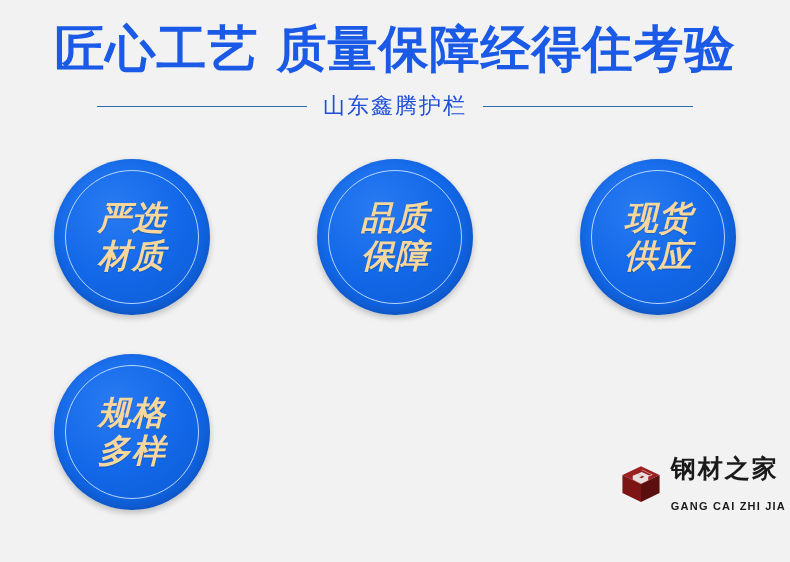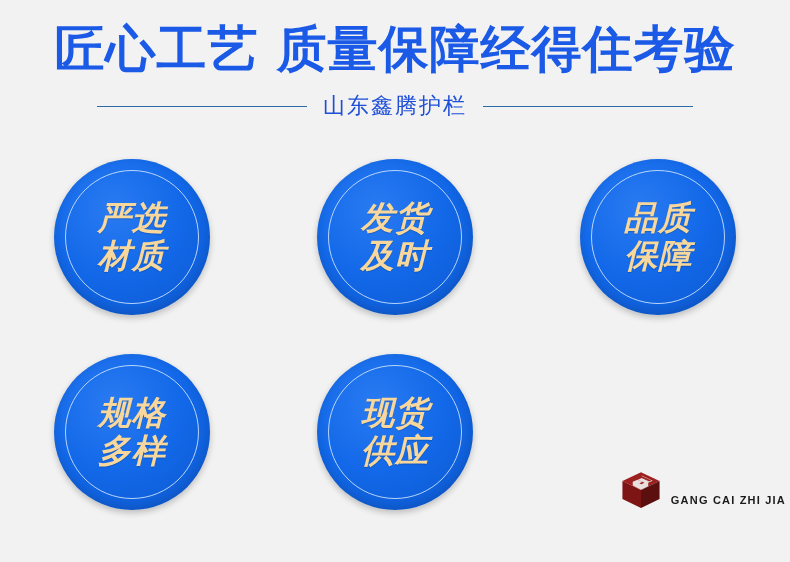--- a/index.html
+++ b/index.html
@@ -183,48 +183,45 @@
     </div>
   </div>
 
   <div class="grid">
 
     <div class="badge">
       <div class="badge-text">严选
 材质</div>
     </div>
 
-    <div class="badge">
-      <div class="badge-text">发货
-及时</div>
-    </div>
 
     <div class="badge">
       <div class="badge-text">品质
 保障</div>
     </div>
 
     <div class="badge">
+      <div class="badge-text">现货
+供应</div>
+    </div>
+
+    <div class="badge">
       <div class="badge-text">规格
 多样</div>
-    </div>
-
-    <div class="badge">
-      <div class="badge-text">现货
-供应</div>
     </div>
 
 
   </div>
 
   <div class="logo">
     <svg class="logo-mark" viewBox="0 0 64 64">
       <polygon points="32,6 59,19 32,32 5,19" fill="#9d2020"></polygon>
       <polygon points="5,19 32,32 32,58 5,45" fill="#7d1515"></polygon>
       <polygon points="32,32 59,19 59,45 32,58" fill="#5c0f0f"></polygon>
       <path d="M33 11 L49 18.5 L42.5 21.5 L42.5 26.5 L32 31.5 L20 25.5 L20 20 L27 17 L34 20.2 L29.5 22.3 L32.5 23.8 L37 21.6 L27.5 17 L33 14.4 L44 19.5 L47 18.2 L33 11.6 Z" fill="#f0f0f0" opacity="0.92"></path>
     </svg>
     <div class="logo-words">
+      <div class="logo-cn">钢材之家</div>
       <div class="logo-en">GANG CAI ZHI JIA</div>
     </div>
   </div>
 
 </div>
 
 </body></html>

